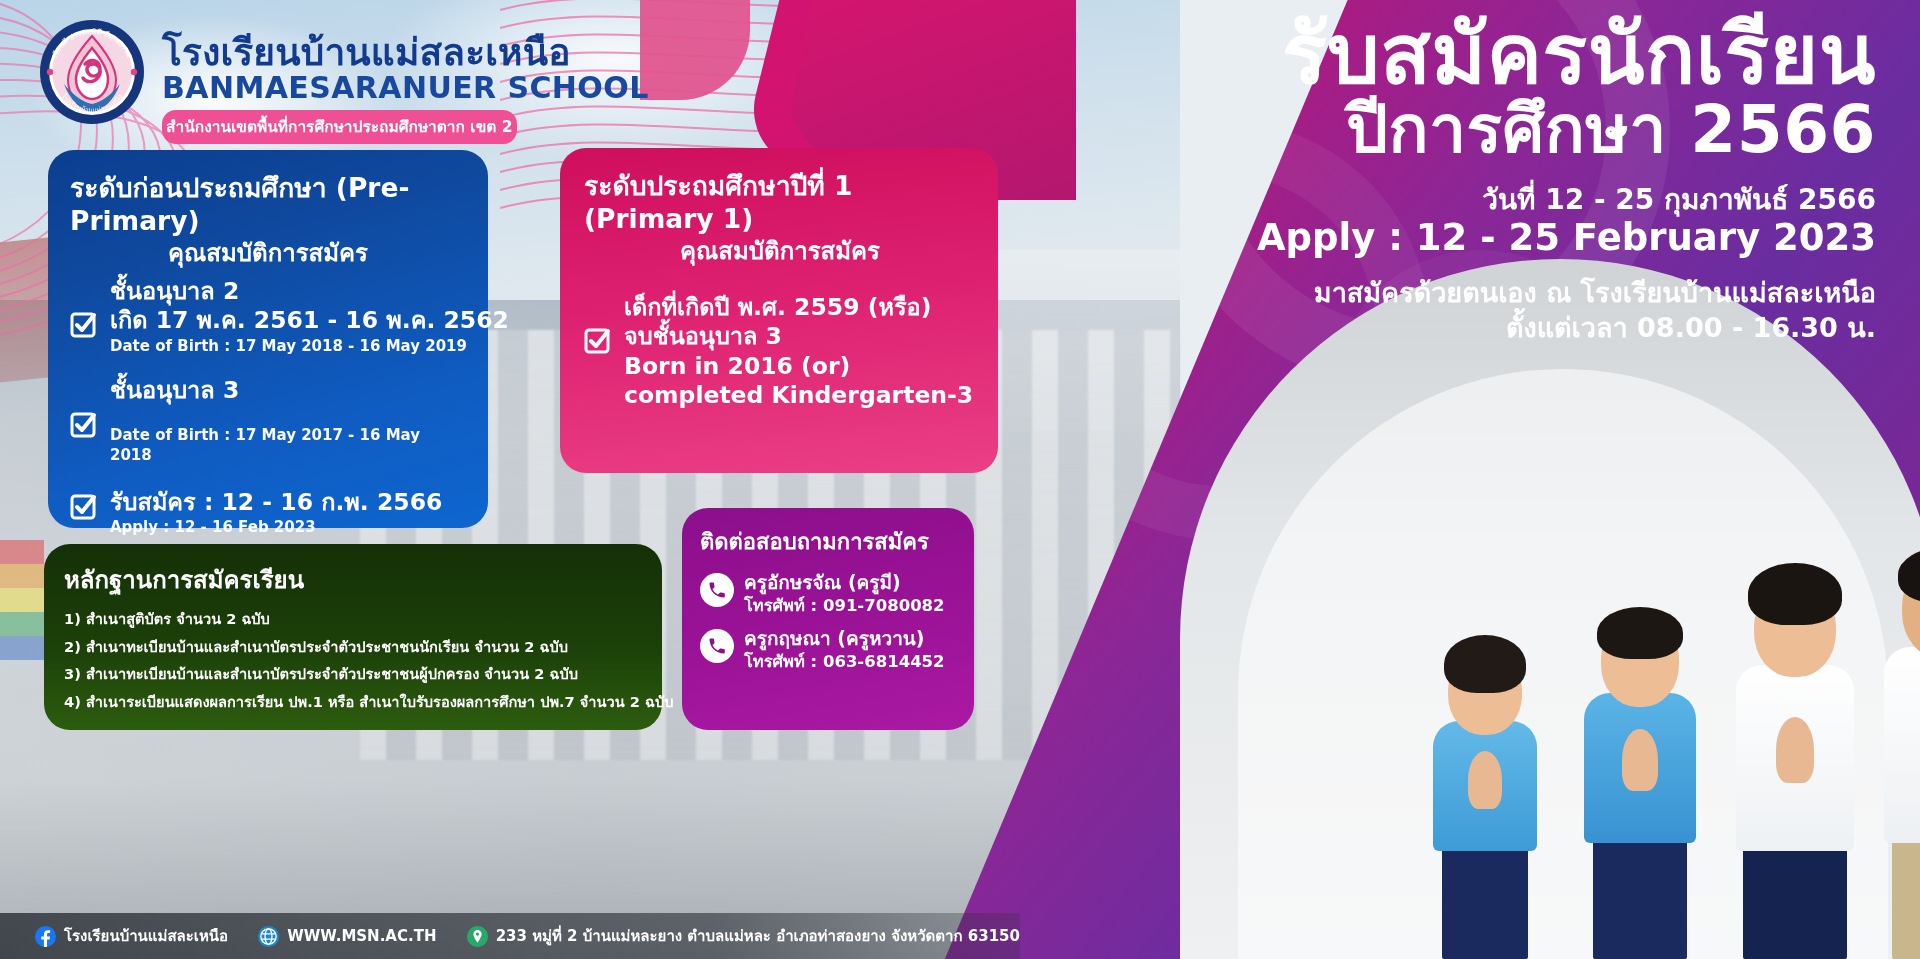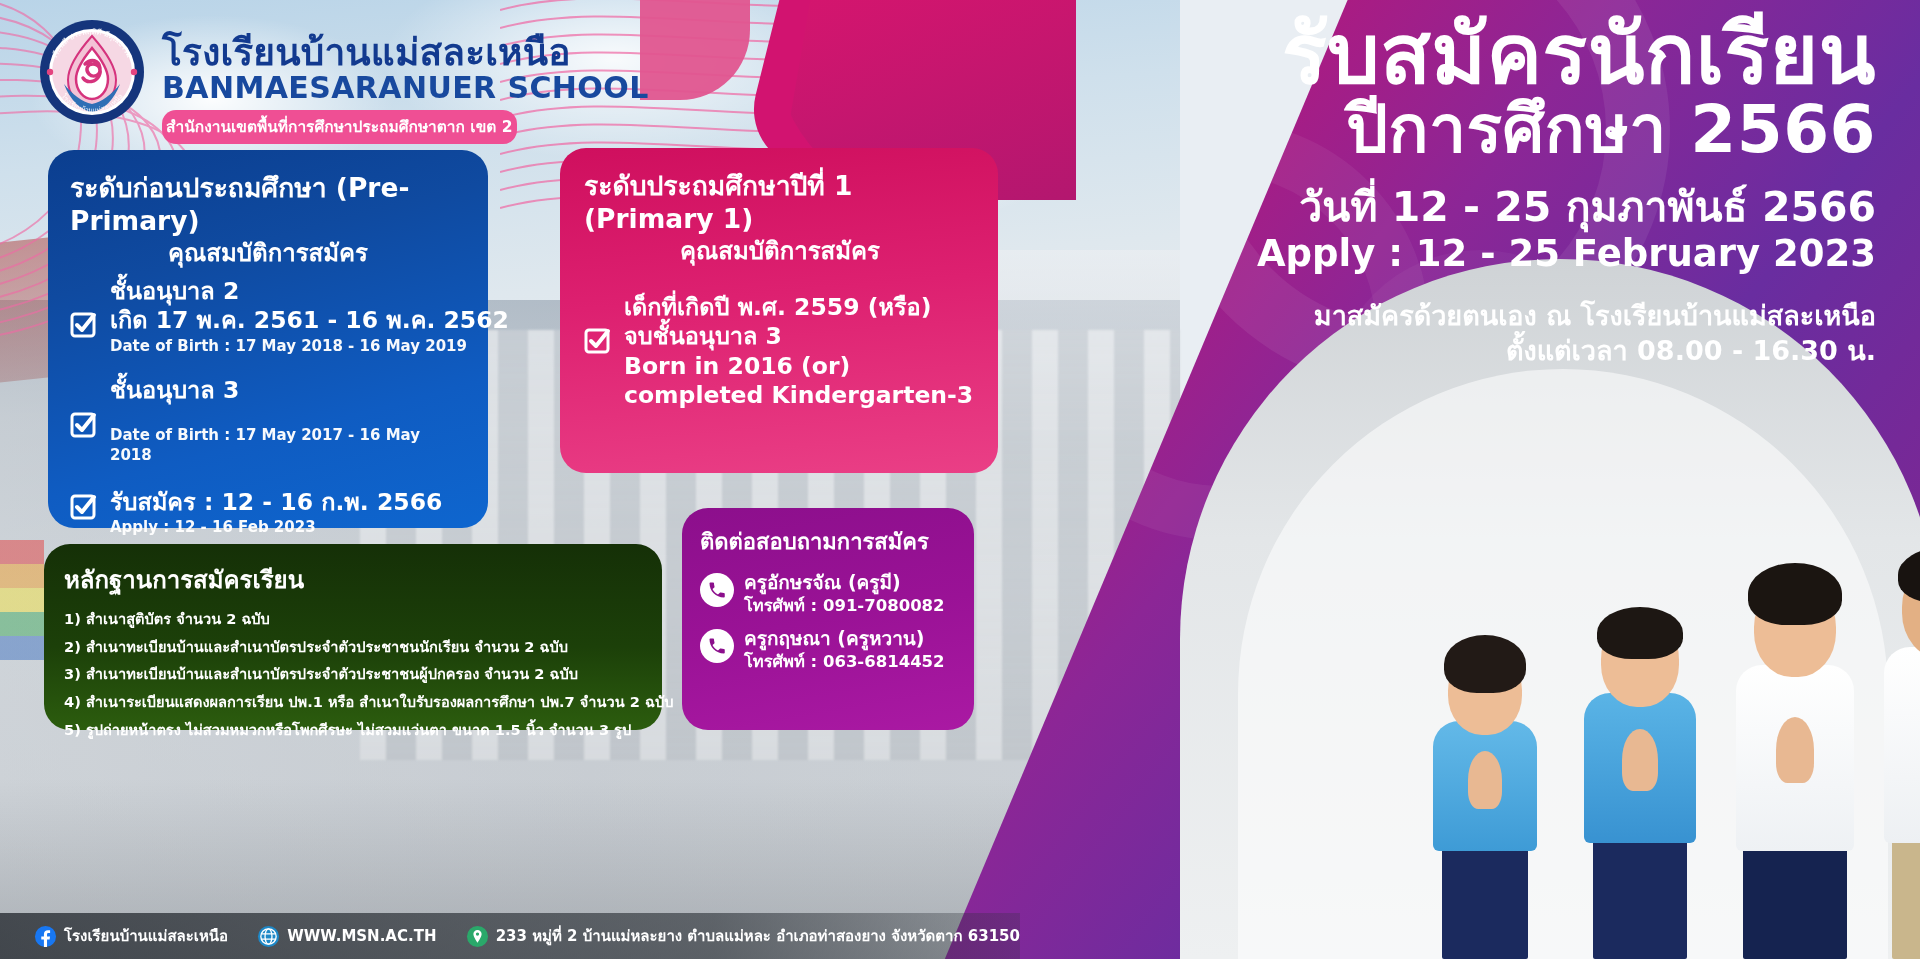--- a/index.html
+++ b/index.html
@@ -147,23 +147,23 @@
   .area-badge {
     margin-top: 7px; display: inline-block; background: #ef4f94; color: #fff;
     border-radius: 14px; padding: 4px 4px 5px; font-size: 15.5px; font-weight: 700;
     white-space: nowrap;
   }
 
   
   .headline { position: absolute; right: 44px; top: 14px; width: 900px; text-align: right; color: #fff; }
   .hl-1 { font-size: 83px; font-weight: 700; line-height: .98; letter-spacing: .5px; white-space: nowrap; }
   .hl-2 { font-size: 66px; font-weight: 700; line-height: 1.06; letter-spacing: .5px; white-space: nowrap; }
-  .hl-3 { margin-top: 18px; font-size: 41px; font-weight: 700; line-height: 1.18; white-space: nowrap; }
+  .hl-3 { margin-top: 18px; font-size: 28px; font-weight: 700; line-height: 1.18; white-space: nowrap; }
   .hl-4 { font-size: 37px; font-weight: 700; line-height: 1.18; white-space: nowrap; }
-  .hl-5 { margin-top: 24px; font-size: 27px; font-weight: 700; line-height: 1.28; white-space: nowrap; }
+  .hl-5 { margin-top: 16px; font-size: 27px; font-weight: 700; line-height: 1.28; white-space: nowrap; }
   .hl-6 { font-size: 27px; font-weight: 700; line-height: 1.28; white-space: nowrap; }
 
   
   .card { position: absolute; border-radius: 26px; color: #fff; }
   .card-title { font-size: 26.5px; font-weight: 700; line-height: 1.24; }
   .card-sub   { font-size: 24px;  font-weight: 700; line-height: 1.3; text-align: center; }
 
   .card-blue {
     left: 48px; top: 150px; width: 440px; height: 378px;
     background: linear-gradient(165deg, #0b3e8f 0%, #0f4aa0 30%, #0f5cc2 70%, #0e66cf 100%);
@@ -423,21 +423,20 @@
 
   </div>
 
   <div class="card card-green">
     <div class="g-title">หลักฐานการสมัครเรียน</div>
     <ol>
       <li>1) สำเนาสูติบัตร จำนวน 2 ฉบับ</li>
       <li>2) สำเนาทะเบียนบ้านและสำเนาบัตรประจำตัวประชาชนนักเรียน จำนวน 2 ฉบับ</li>
       <li>3) สำเนาทะเบียนบ้านและสำเนาบัตรประจำตัวประชาชนผู้ปกครอง จำนวน 2 ฉบับ</li>
       <li>4) สำเนาระเบียนแสดงผลการเรียน ปพ.1 หรือ สำเนาใบรับรองผลการศึกษา ปพ.7 จำนวน 2 ฉบับ</li>
-      <li>5) รูปถ่ายหน้าตรง ไม่สวมหมวกหรือโพกศีรษะ ไม่สวมแว่นตา ขนาด 1.5 นิ้ว จำนวน 3 รูป</li>
     </ol>
   </div>
 
   <div class="card card-purple">
     <div class="p-title">ติดต่อสอบถามการสมัคร</div>
 
     <div class="contact-row">
       <span class="phone-ico">
         <svg viewBox="0 0 24 24" width="20" height="20">
           <path d="M6.6 10.8c1.4 2.8 3.8 5.1 6.6 6.6l2.2-2.2c.3-.3.7-.4 1.1-.2 1.2.4 2.5.6 3.8.6.6 0 1 .4 1 1V20c0 .6-.4 1-1 1C10.6 21 3 13.4 3 4c0-.6.4-1 1-1h3.4c.6 0 1 .4 1 1 0 1.3.2 2.6.6 3.8.1.4 0 .8-.2 1.1l-2.2 2z" fill="#8c0f8c"></path>

